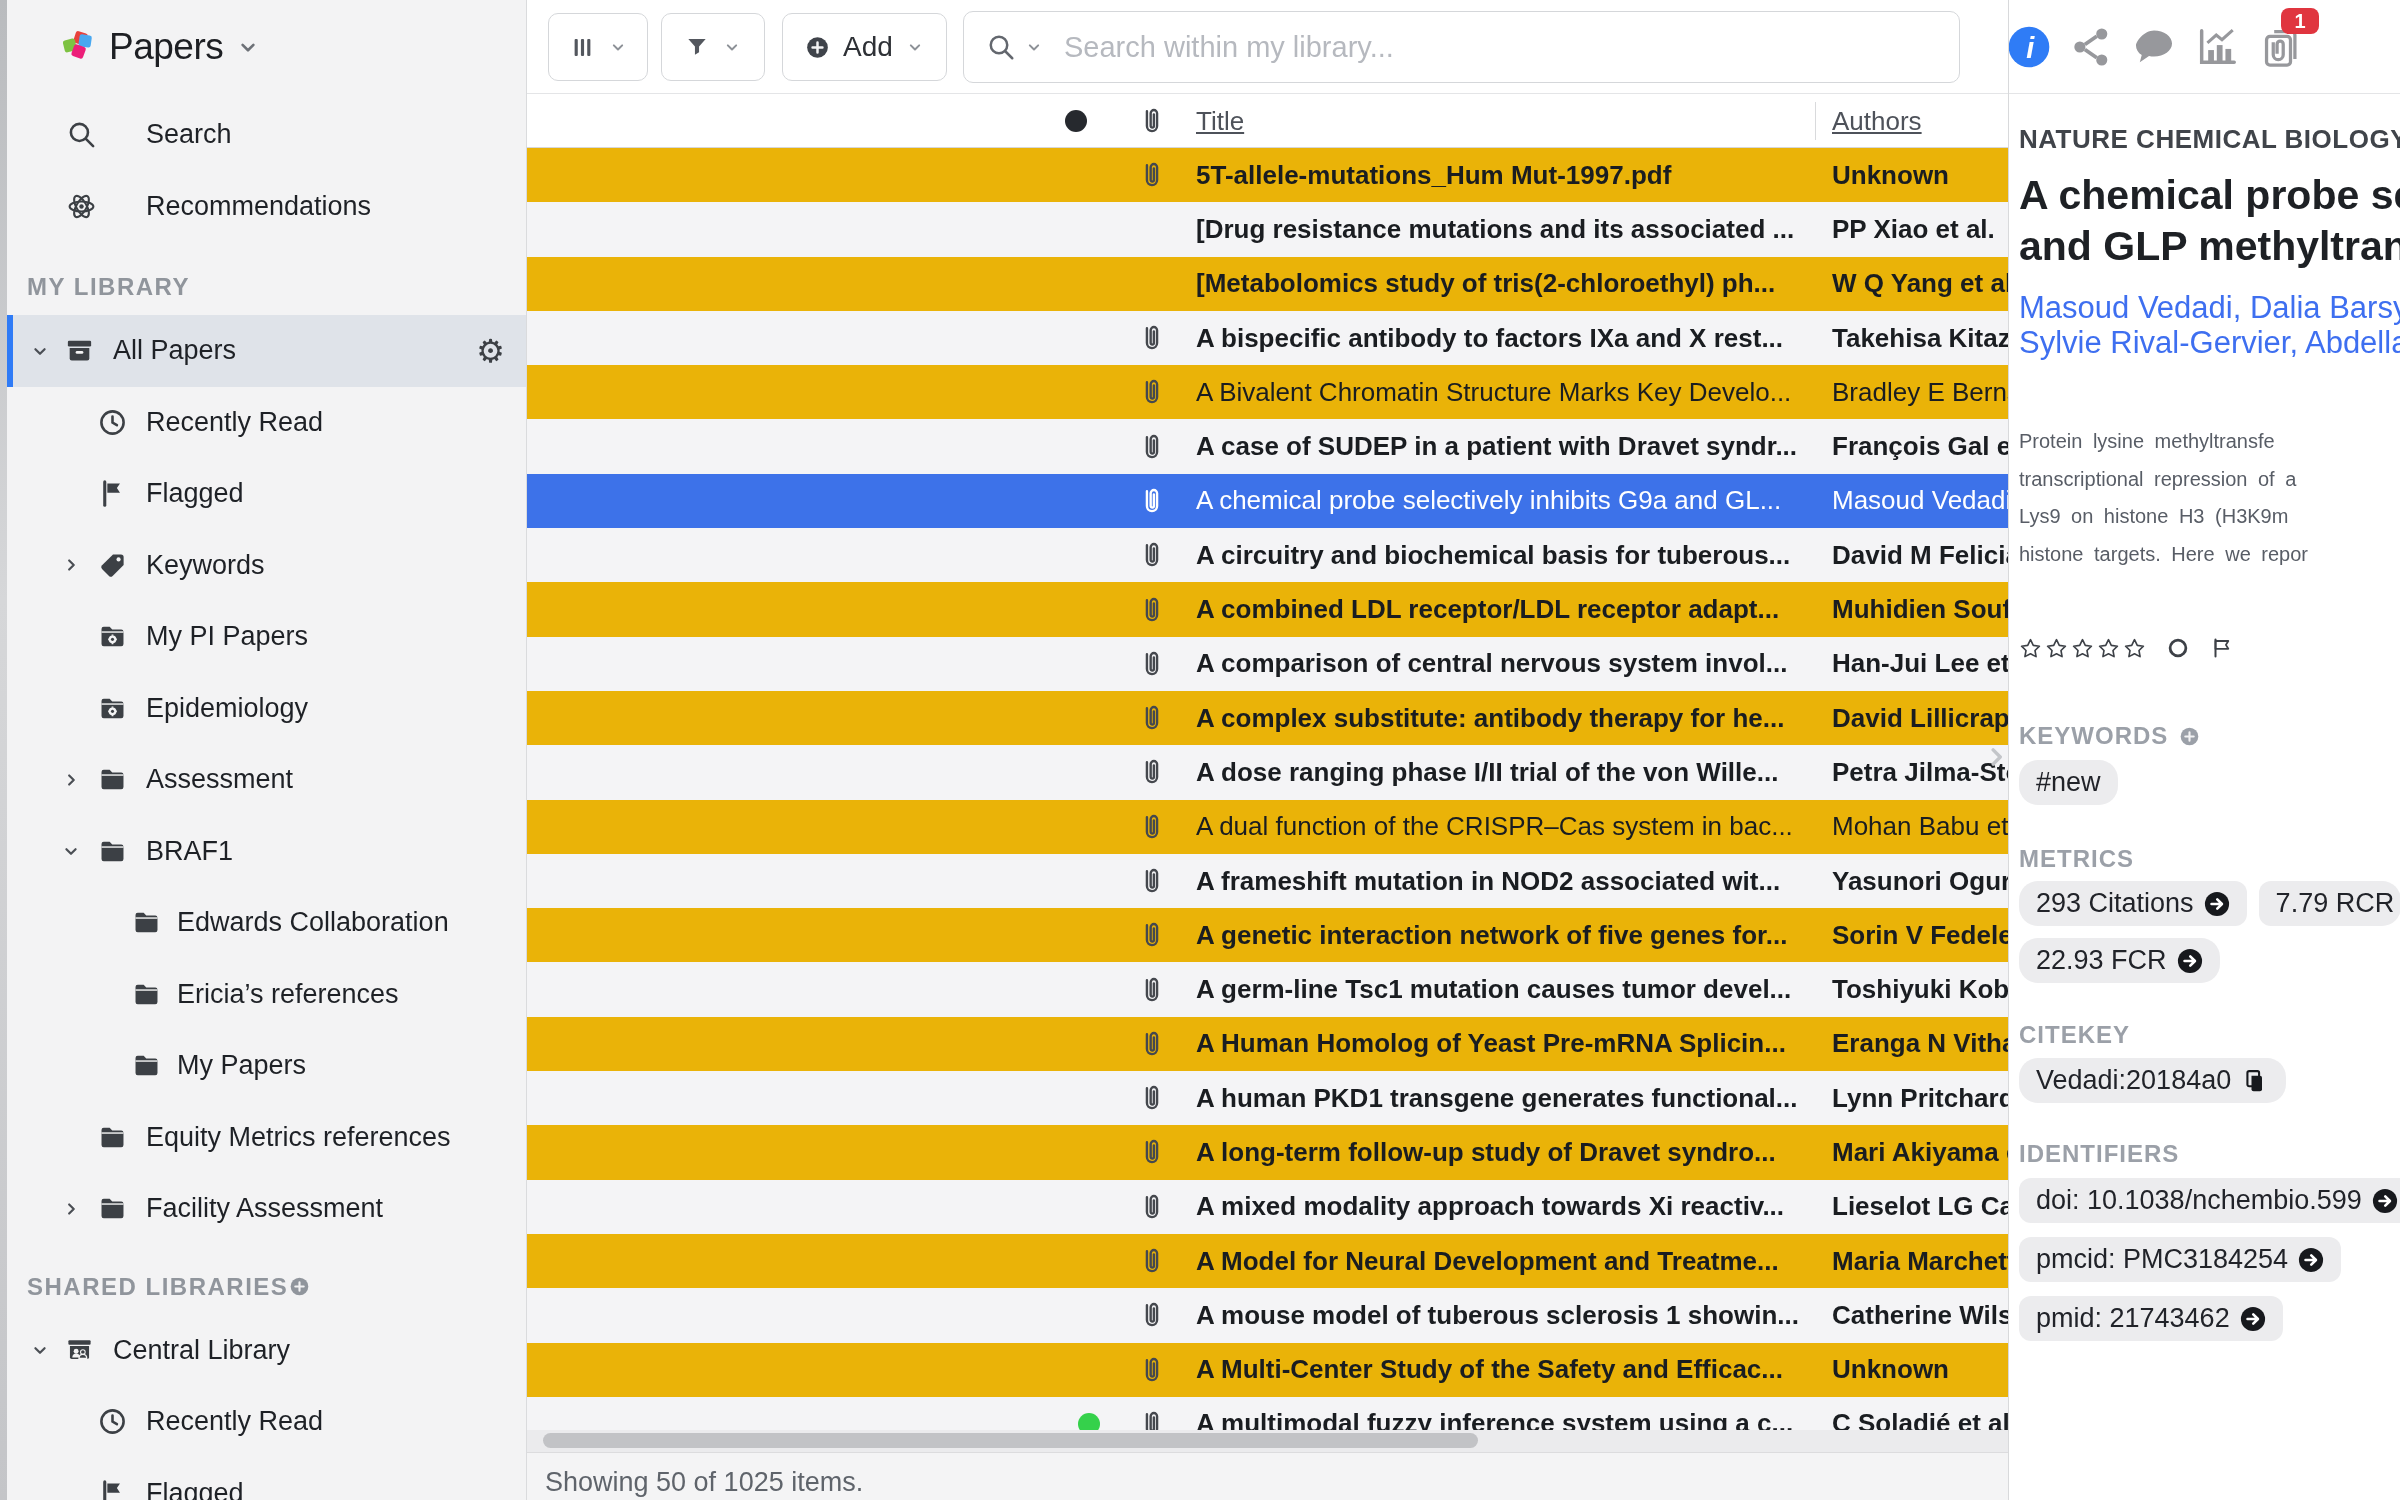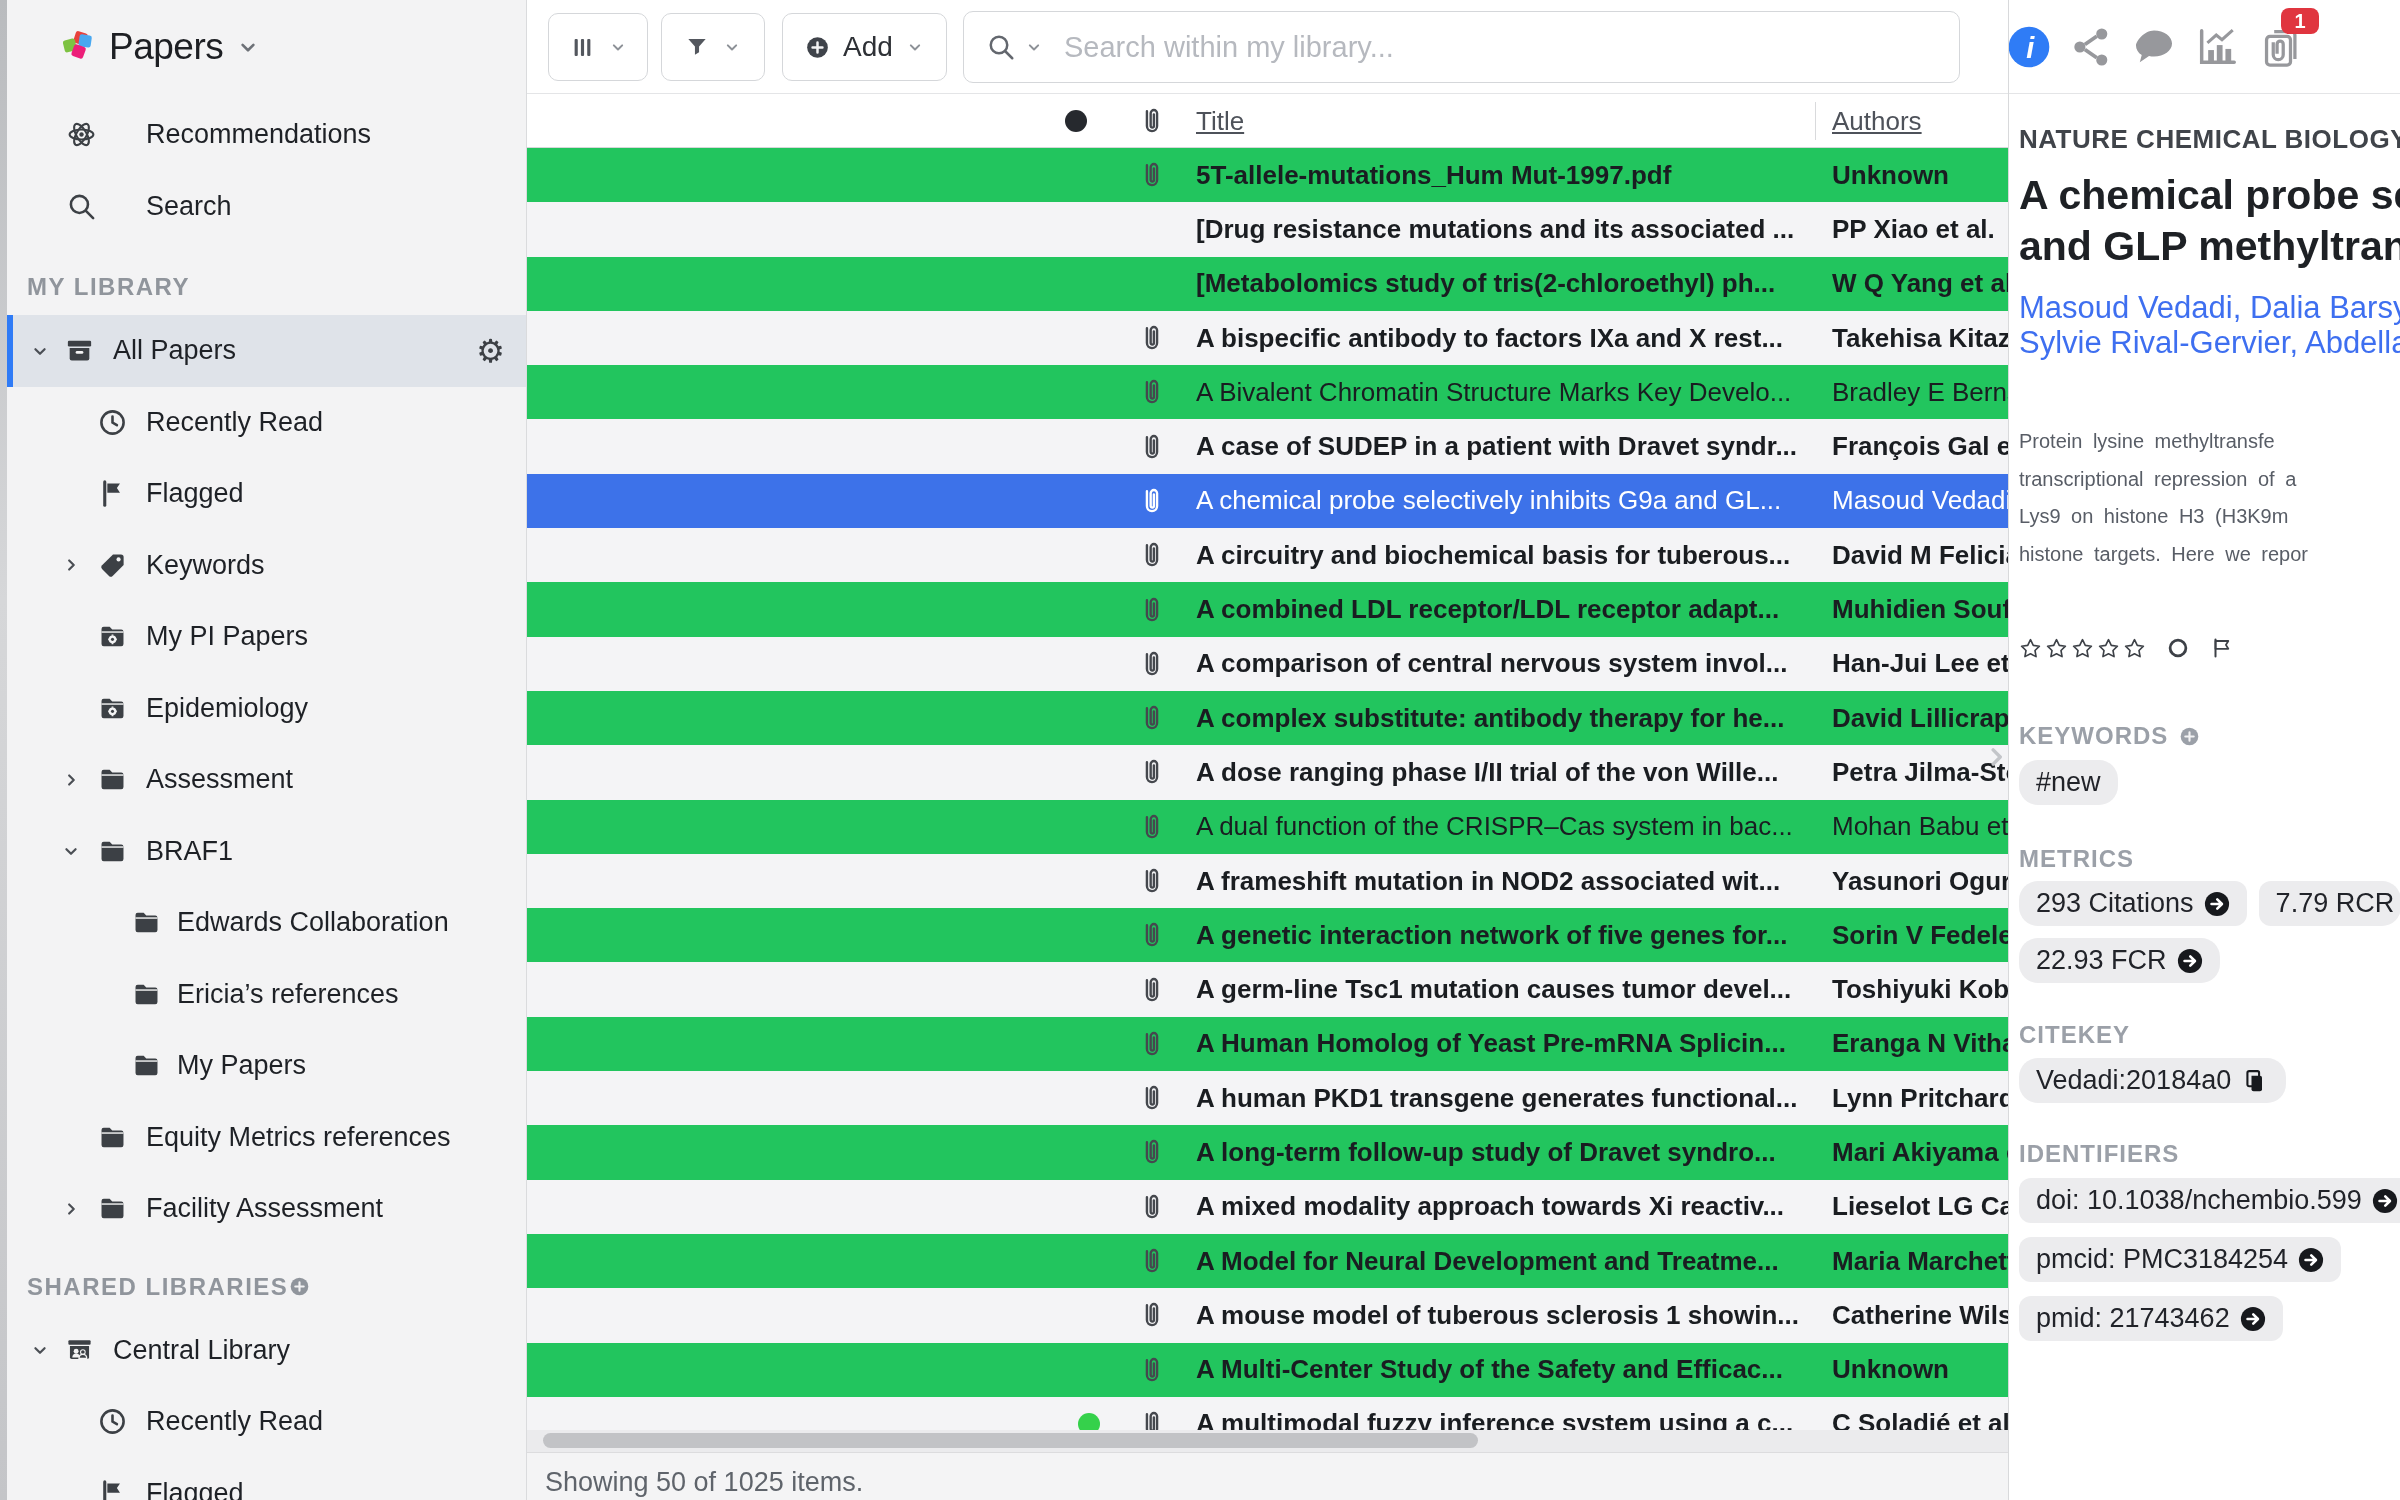--- a/index.html
+++ b/index.html
@@ -25,21 +25,21 @@
   .srow.child .ico{left:90px;} .srow.child .lbl{margin-left:139px;}
   .srow.gchild .ico{left:124px;} .srow.gchild .lbl{margin-left:170px;}
   .srow.selected{background:#dfe3e9;}
   .srow.selected::before{content:"";position:absolute;left:0;top:0;width:6px;height:100%;background:#2f7bf6;}
   .srow .gear{position:absolute;right:22px;font-size:32px;color:#3c4045;line-height:1;}
   .shead{height:56px;display:flex;align-items:center;margin-left:20px;font-size:24px;font-weight:700;letter-spacing:1.5px;color:#90959c;}
   #side-top{position:absolute;left:0;top:99px;width:520px;}
   #side-list{position:absolute;left:0;top:259px;width:520px;}
   .sgap{height:14px;}
   
-  #center{left:527px;top:0;width:1481px;height:1500px;background:#22c55e;}
+  #center{left:527px;top:0;width:1481px;height:1500px;background:#eab308;}
   #toolbar{position:absolute;left:0;top:0;width:100%;height:94px;background:#fff;border-bottom:1px solid #e4e5e7;}
   .tbtn{position:absolute;top:13px;height:68px;background:#fff;border:1px solid #d5d7da;border-radius:10px;display:flex;align-items:center;justify-content:center;gap:12px;color:#53575e;}
   .tbtn .bchev{color:#8d9197;}
   #btn-add .addlbl{font-size:28px;color:#2e3136;}
   #searchbox{position:absolute;left:436px;top:11px;width:997px;height:72px;border:1px solid #d5d7da;border-radius:10px;background:#fff;display:flex;align-items:center;}
   #searchbox .mag{margin-left:22px;color:#63676e;}
   #searchbox .schev{margin-left:8px;color:#8d9197;}
   #searchbox input{border:none;outline:none;margin-left:18px;font-size:29px;color:#2e3136;width:820px;background:transparent;}
   #searchbox input::placeholder{color:#b6b9bf;}
   #thead{position:absolute;left:0;top:94px;width:100%;height:54px;background:#fff;border-bottom:1px solid #d6d7d9;font-size:26px;color:#4e525a;}
@@ -230,32 +230,32 @@
         </svg>
       <span id="logo-text">Papers</span>
       <svg id="logo-chev" class="ic" width="26" height="26">
           <use href="#i-chev"></use>
         </svg>
     </div>
     <div id="side-top">
         <div class="srow root">
           <span class="ico">
             <svg class="ic" width="31" height="31">
+              <use href="#i-search"></use>
+            </svg>
+          </span>
+          <span class="lbl">Search</span>
+        </div>
+        <div class="srow root">
+          <span class="ico">
+            <svg class="ic" width="31" height="31">
               <use href="#i-atom"></use>
             </svg>
           </span>
           <span class="lbl">Recommendations</span>
-        </div>
-        <div class="srow root">
-          <span class="ico">
-            <svg class="ic" width="31" height="31">
-              <use href="#i-search"></use>
-            </svg>
-          </span>
-          <span class="lbl">Search</span>
         </div>
       </div>
     <div id="side-list">
         <div class="shead">
           <span>MY LIBRARY</span>
         </div>
         <div class="srow lib selected">
           <span class="chev">
       <svg class="ic" width="22" height="22" style="">
               <use href="#i-chev"></use>

